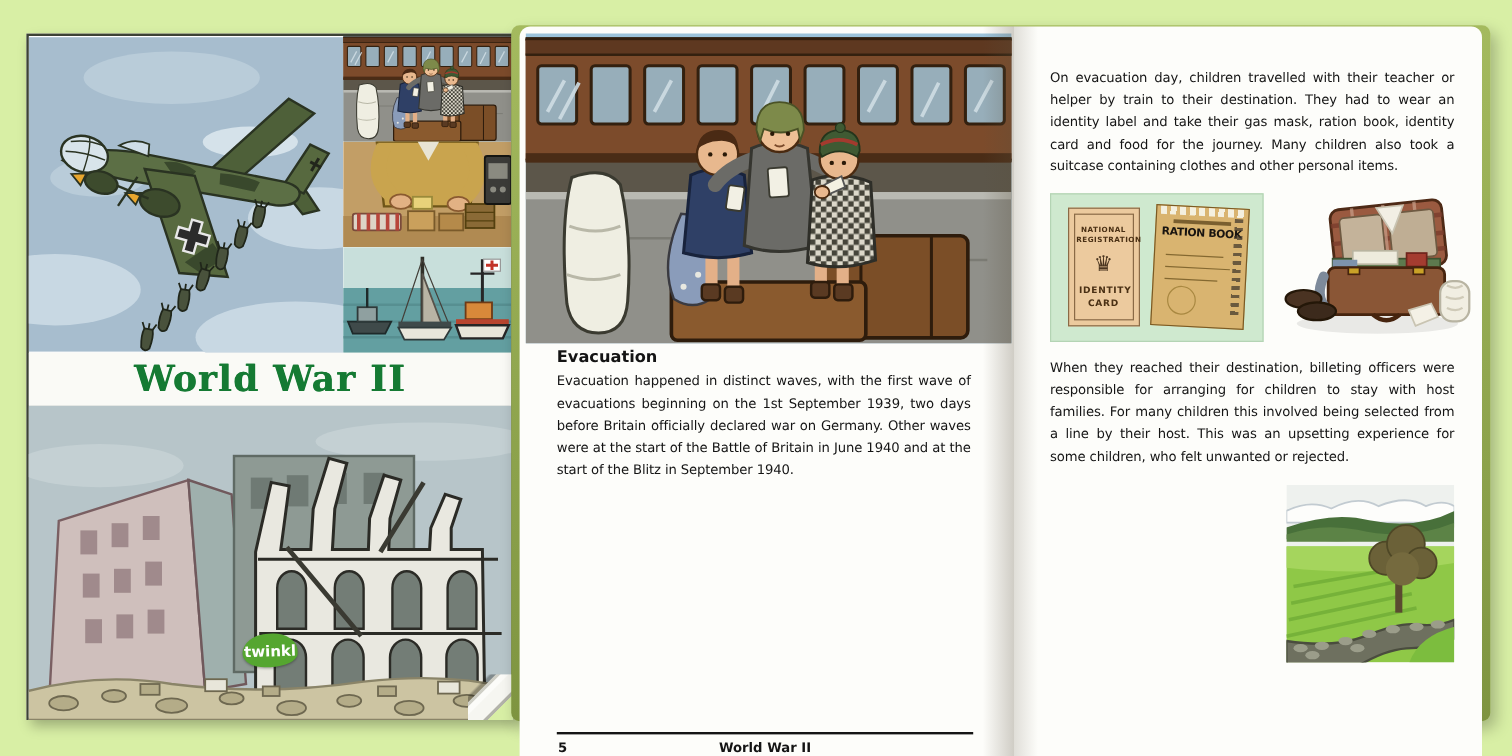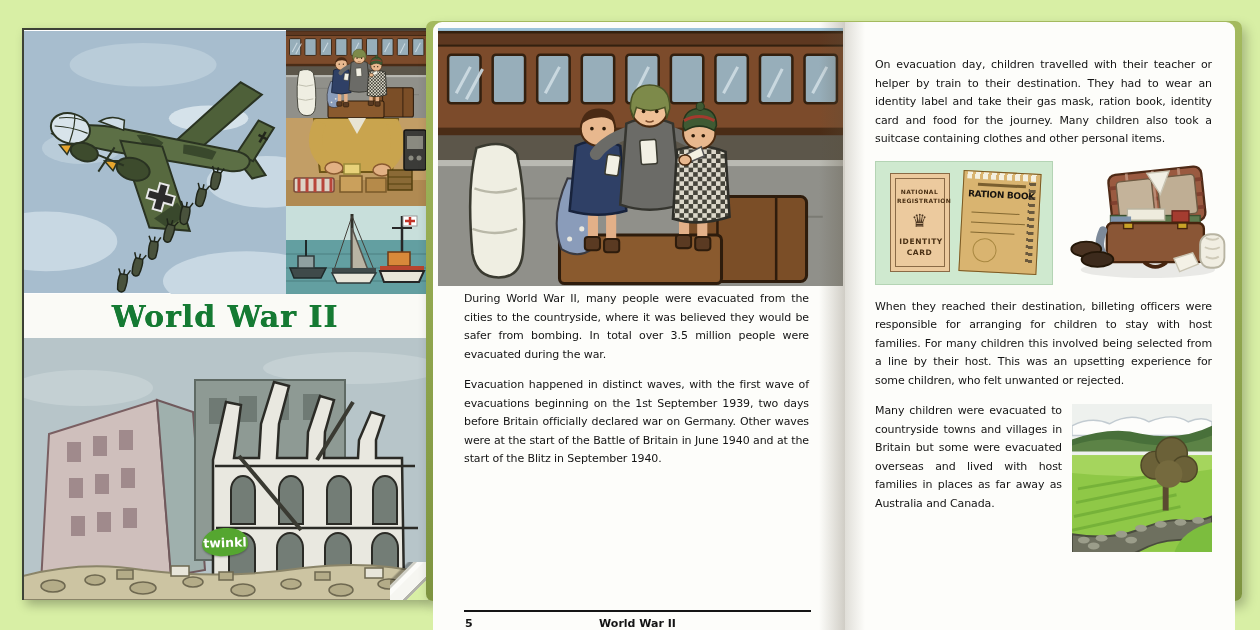--- a/index.html
+++ b/index.html
@@ -370,21 +370,21 @@
     </div>
     <div class="page-curl"></div>
   </div>
 
   <div class="book">
     <div class="page page-left">
       <svg class="station" viewBox="0 0 400 258" preserveAspectRatio="xMidYMid slice">
           <use href="#art-station"></use>
         </svg>
       <div class="ptext left-text">
-        <p>During World War II, many people were evacuated from the cities to the countryside, where it was believed they would be safer from bombing. In total over 3.5 million people were evacuated during the war.</p>
+        <h3>Evacuation</h3>
         <p>Evacuation happened in distinct waves, with the first wave of evacuations beginning on the 1st September 1939, two days before Britain officially declared war on Germany. Other waves were at the start of the Battle of Britain in June 1940 and at the start of the Blitz in September 1940.</p>
       </div>
       <div class="page-footer">
         <span class="pf-num">5</span>
         <span class="pf-title">World War II</span>
       </div>
     </div>
     <div class="page page-right">
       <div class="ptext right-text">
         <p>On evacuation day, children travelled with their teacher or helper by train to their destination. They had to wear an identity label and take their gas mask, ration book, identity card and food for the journey. Many children also took a suitcase containing clothes and other personal items.</p>
@@ -407,20 +407,19 @@
           </div>
           <svg class="suitcase" viewBox="0 0 180 128">
               <use href="#art-suitcase"></use>
             </svg>
         </div>
         <p>When they reached their destination, billeting officers were responsible for arranging for children to stay with host families. For many children this involved being selected from a line by their host. This was an upsetting experience for some children, who felt unwanted or rejected.</p>
         <div class="p3wrap">
           <svg class="countryside" viewBox="0 0 142 150">
               <use href="#art-countryside"></use>
             </svg>
-          <p>Many children were evacuated to countryside towns and villages in Britain but some were evacuated overseas and lived with host families in places as far away as Australia and Canada.</p>
         </div>
       </div>
     </div>
   </div>
 
 
 </div>
 
 </body></html>

